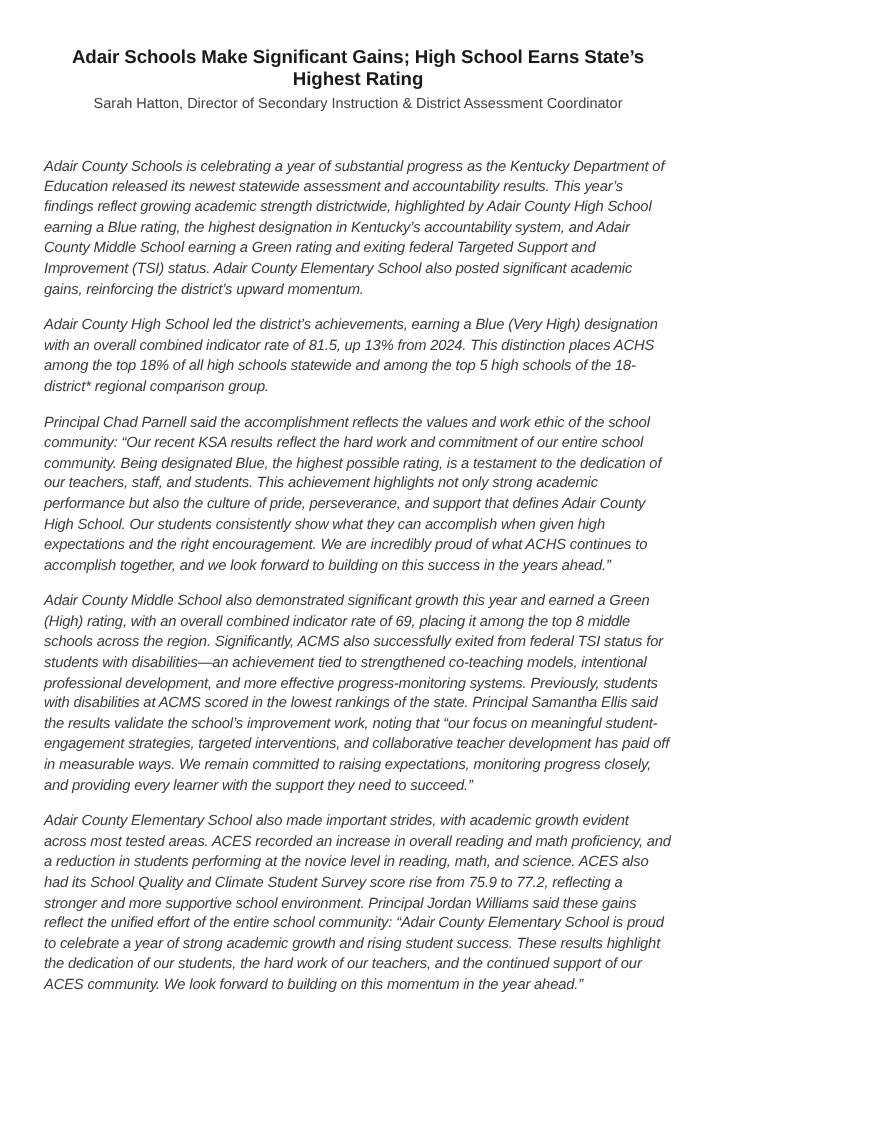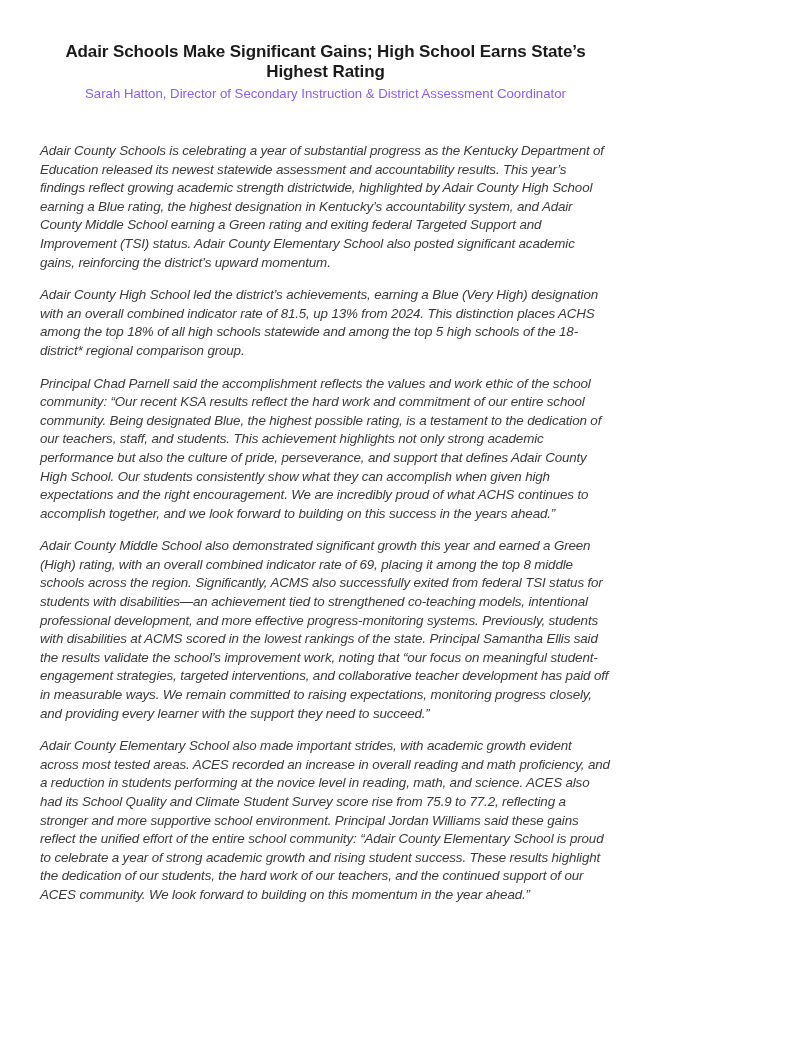--- a/index.html
+++ b/index.html
@@ -26,21 +26,21 @@
       font-size: 17px;
       font-weight: bold;
       color: #1a1a1a;
       margin: 0;
       line-height: 20px;
       letter-spacing: -0.1px;
     }
     .byline {
       text-align: center;
       font-size: 13.2px;
-      color: #8b5cf6;
+      color: #404040;
       margin: 3px 0 0 0;
       line-height: 17px;
     }
     .body {
       margin-top: 40px;
     }
     .para {
       font-size: 13.4px;
       line-height: 18.6px;
       color: #3a3a3a;

